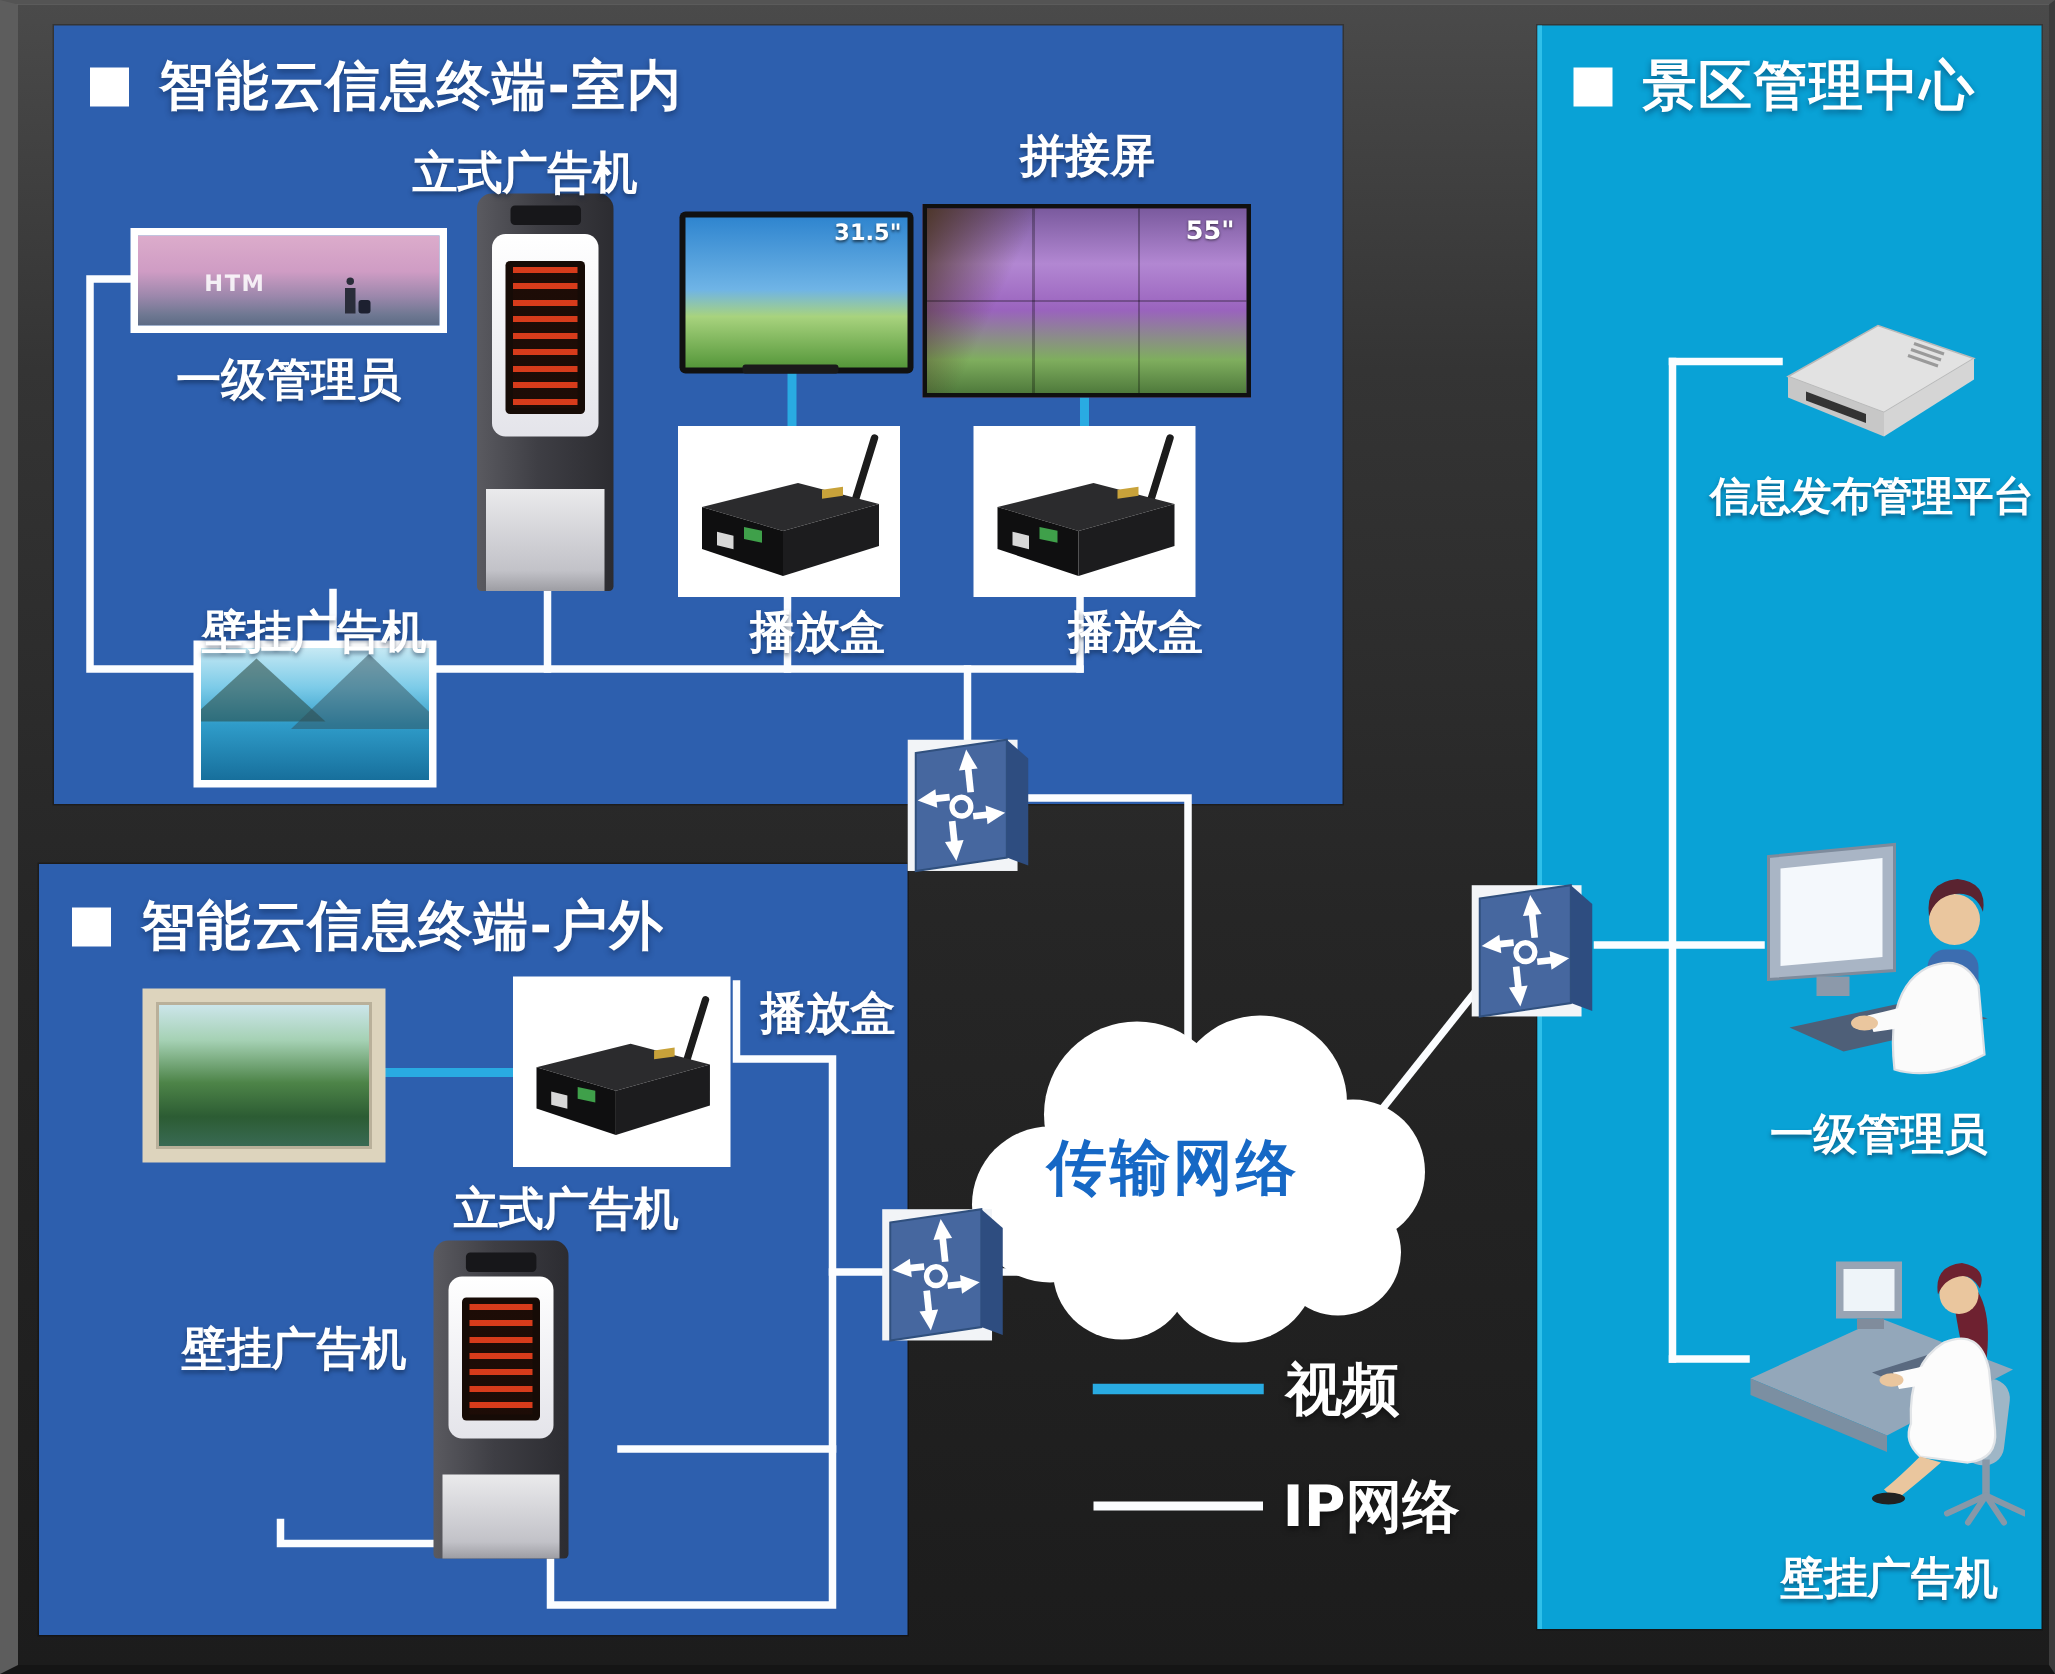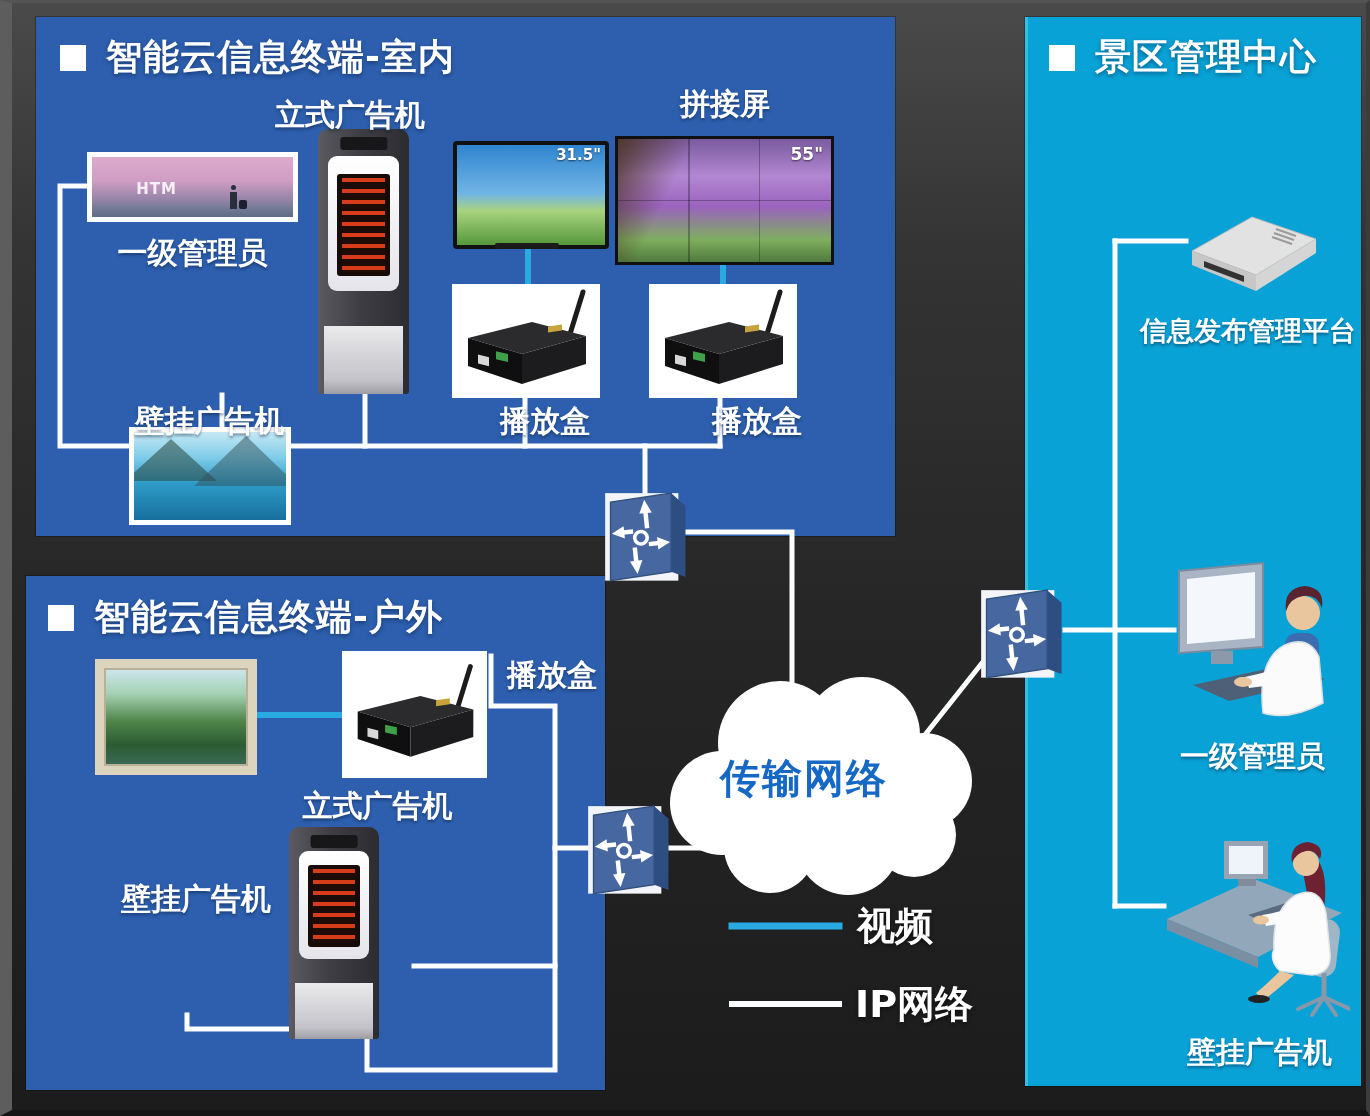--- a/index.html
+++ b/index.html
@@ -102,21 +102,21 @@
       <line x1="720" y1="1001" x2="827" y2="1001" stroke-width="6"></line>
     </g>
     <g stroke="#29abe2" stroke-width="6" fill="none" stroke-linecap="square">
       <line x1="516" y1="246" x2="516" y2="282"></line>
       <line x1="711" y1="257" x2="711" y2="282"></line>
       <line x1="245" y1="712" x2="332" y2="712"></line>
       <line x1="720" y1="923" x2="827" y2="923" stroke-width="7"></line>
     </g>
   </svg>
 
-  <div class="cloud-wrap" style="left:640px;top:640px;width:322px;height:268px;">
+  <div class="cloud-wrap" style="left:618px;top:640px;width:322px;height:268px;">
     <svg width="322" height="268" viewBox="0 0 322 268">
       <g fill="#ffffff">
         <circle cx="70" cy="160" r="52"></circle>
           <circle cx="128" cy="100" r="62"></circle>
         <circle cx="210" cy="92" r="58"></circle>
           <circle cx="272" cy="138" r="48"></circle>
         <circle cx="262" cy="192" r="42"></circle>
           <circle cx="196" cy="200" r="52"></circle>
         <circle cx="118" cy="204" r="46"></circle>
           <circle cx="168" cy="150" r="70"></circle>

